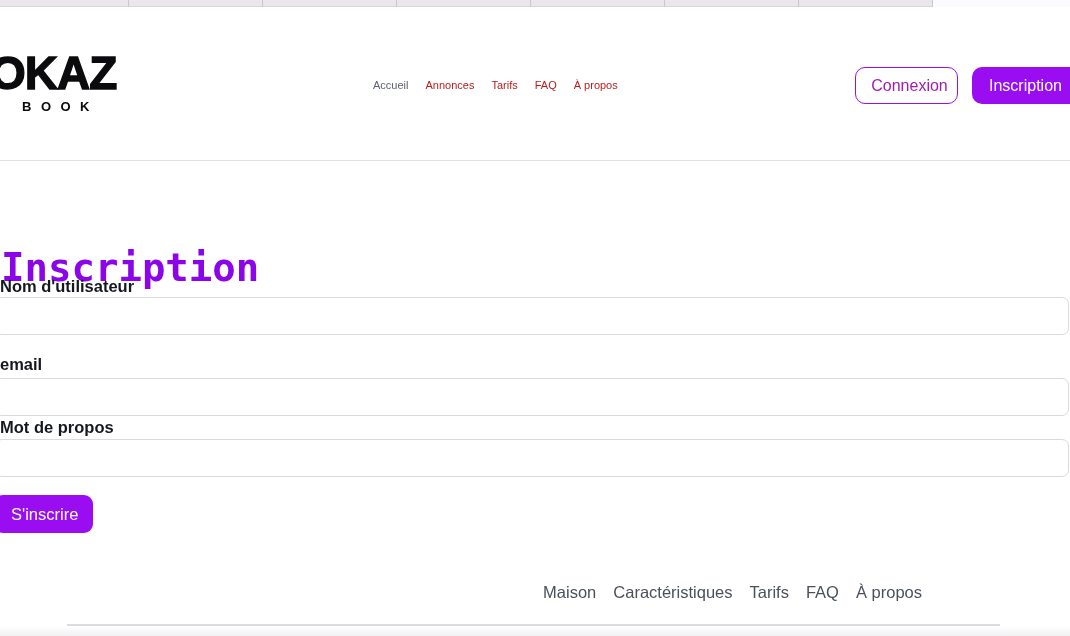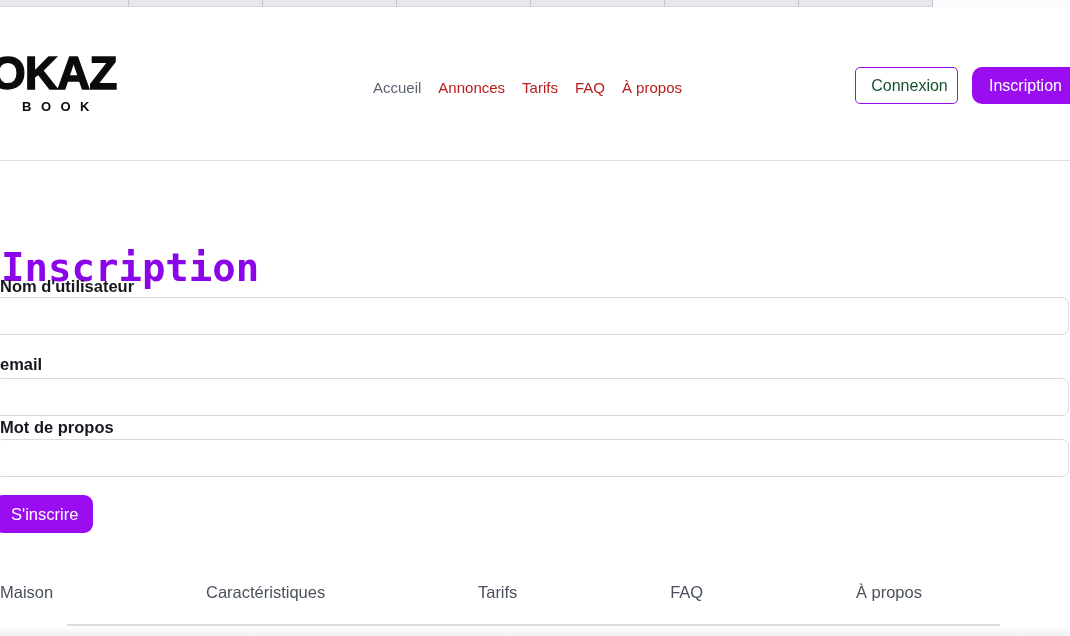--- a/index.html
+++ b/index.html
@@ -11,42 +11,42 @@
   }
   
   .tabstrip{position:absolute;left:0;top:0;width:1070px;height:7px;background:#e9e7ec;border-bottom:1px solid #d9d7dc;}
   .tab-div{position:absolute;top:0;width:1px;height:7px;background:#c9c7ce;}
   .tab-active{position:absolute;left:933px;top:0;width:137px;height:7px;background:#fbfafc;}
   
   .header-rule{position:absolute;top:160px;left:0;width:1070px;height:1px;background:#dde1e7;}
   .logo{position:absolute;left:-10px;top:50px;color:#0b0b0d;}
   .logo-main{font-size:46px;font-weight:800;letter-spacing:-1px;line-height:1;-webkit-text-stroke:1.3px #0b0b0d;}
   .logo-sub{font-size:13px;font-weight:600;letter-spacing:9.5px;margin-top:3px;padding-left:32px;}
-  .nav{position:absolute;left:373px;top:79px;display:flex;gap:17px;font-size:15px;}
+  .nav{position:absolute;left:373px;top:79px;display:flex;gap:17px;font-size:11px;}
   .nav span{cursor:pointer;white-space:nowrap;}
   .nav .purple{color:#b91c1c;}
   .nav .muted{color:#5b6270;}
   .btn{font-family:"Liberation Sans",sans-serif;cursor:pointer;}
   .btn-connexion{position:absolute;left:855px;top:67px;width:103px;height:37px;
-    background:#ffffff;border:1.5px solid #990df0;border-radius:5px;color:#14532d;font-size:16px;padding-left:12px;}
+    background:#ffffff;border:1.5px solid #990df0;border-radius:10px;color:#a21caf;font-size:16px;padding-left:12px;}
   .btn-inscription{position:absolute;left:972px;top:67px;width:118px;height:37px;
     background:#990df0;border:none;border-radius:10px;color:#ffffff;font-size:16px;text-align:left;padding-left:17px;}
   
   .page-title{position:absolute;left:1px;top:219px;font-family:"DejaVu Sans Mono",monospace;
     font-weight:700;font-size:39px;color:#8c05e8;letter-spacing:0;}
   .field-label{position:absolute;left:0;font-size:16.5px;color:#15191f;font-weight:bold;}
   .field-input{position:absolute;left:-5px;width:1074px;height:38px;background:#ffffff;
     border:1px solid #d9d9de;border-radius:7px;padding:0 12px;font-size:16px;color:#15191f;outline:none;}
   .lbl-1{top:277px;}  .inp-1{top:297px;}
   .lbl-2{top:355px;}  .inp-2{top:378px;}
   .lbl-3{top:418px;}  .inp-3{top:439px;}
   .btn-submit{position:absolute;left:-6px;top:495px;width:99px;height:38px;background:#990df0;
     border:none;border-radius:9px;color:#ffffff;font-size:16.5px;padding-left:17px;text-align:left;}
   
-  .footer-nav{position:absolute;left:0;top:583px;width:922px;display:flex;justify-content:space-between;gap:17px;
+  .footer-nav{position:absolute;left:0;top:583px;width:922px;display:flex;justify-content:flex-end;gap:17px;
     font-size:16.5px;color:#4a515c;}
   .footer-nav span{cursor:pointer;white-space:nowrap;}
   .footer-rule{position:absolute;left:67px;top:624px;width:933px;height:2px;background:#dadddf;}
   .bottom-fade{position:absolute;left:0;bottom:0;width:1070px;height:10px;background:linear-gradient(#ffffff,#f1f1f3);}
 </style>
 </head>
 <body>
 
 <div class="stage">
 

